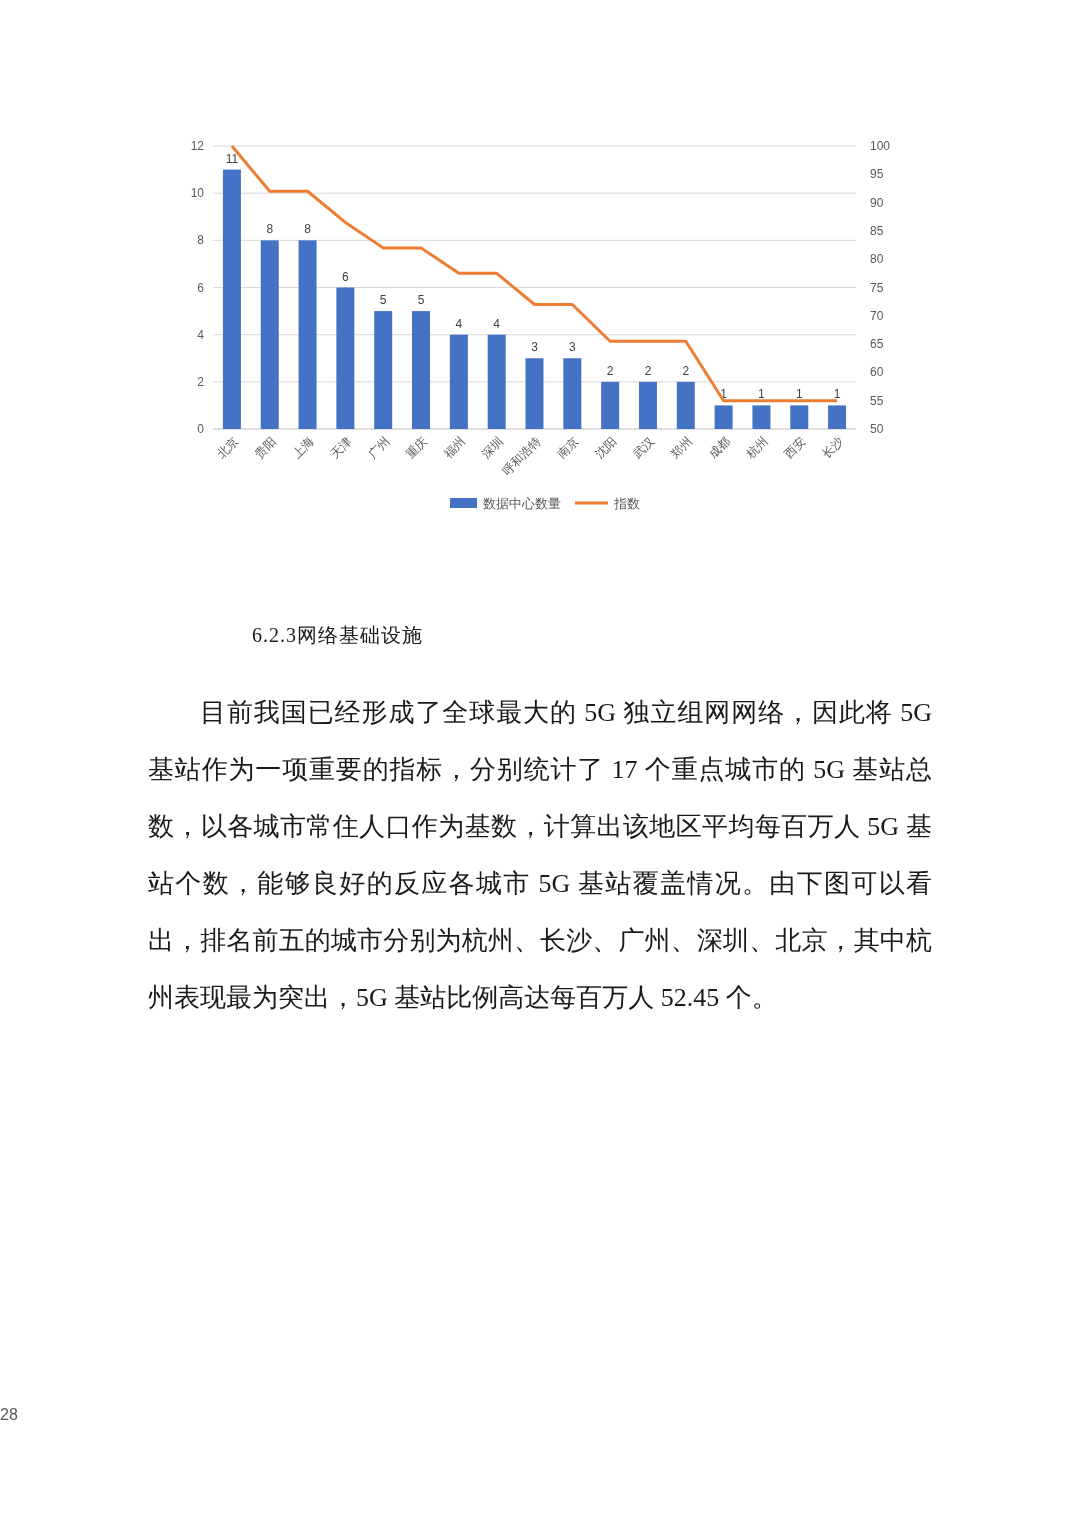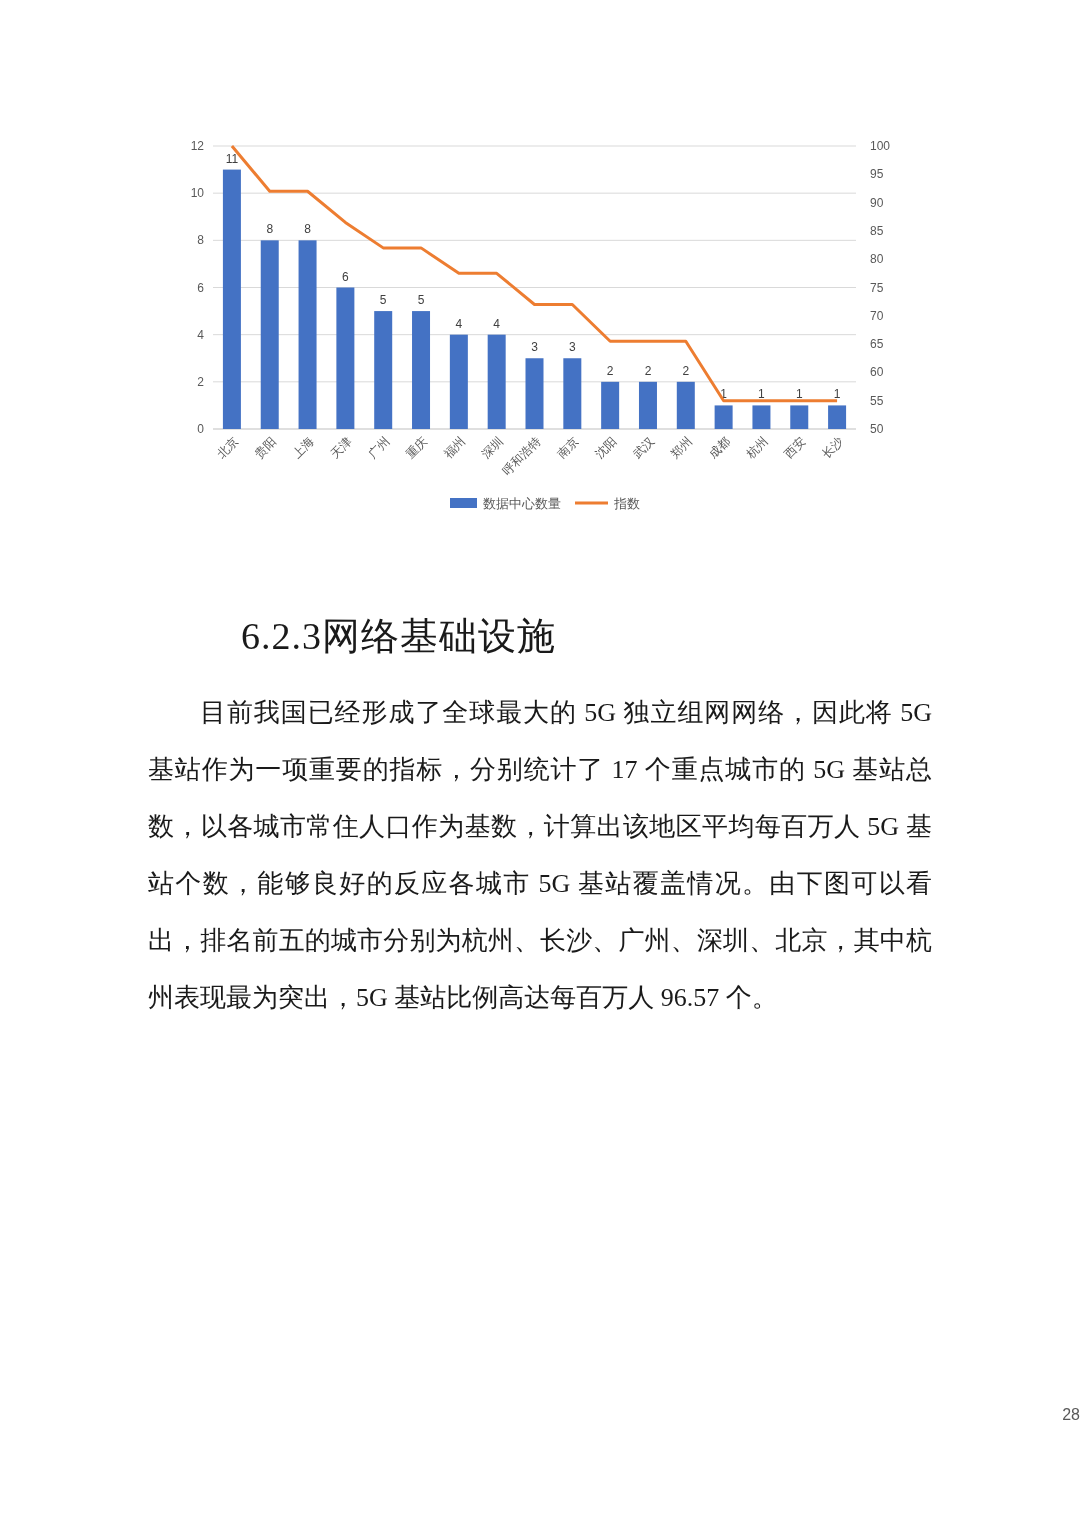--- a/index.html
+++ b/index.html
@@ -14,31 +14,31 @@
   .chart-wrap{
     position:absolute;left:178px;top:128px;width:727px;height:398px;
   }
   .chart-wrap svg{display:block;}
   .figure-caption{
     position:absolute;left:0;top:542px;width:100%;
     text-align:center;font-size:26px;letter-spacing:1px;
   }
   .section-heading{
     position:absolute;left:240px;top:610px;
-    font-size:38px;font-weight:400;margin:1px;letter-spacing:1px;
+    font-size:20px;font-weight:400;margin:12px;letter-spacing:1px;
   }
   .body-paragraph{
     position:absolute;left:148px;top:684px;width:784px;
     font-size:26px;line-height:57px;
     text-align:justify;text-justify:inter-ideograph;
     text-indent:2em;margin:0;
   }
   .page-number{
     position:absolute;left:0;top:1406px;width:100%;
-    text-align:right;font-size:16px;color:#595959;
+    text-align:left;font-size:16px;color:#595959;
     font-family:"Liberation Sans","DejaVu Sans",sans-serif;
   }
 </style>
 </head>
 <body>
 
 <div class="page">
 
   <div class="chart-wrap">
       <svg width="727" height="398">
@@ -122,17 +122,17 @@
         <rect x="272" y="370" width="27" height="10" fill="#4472C4"></rect>
         <text x="305" y="380" text-anchor="start" fill="#595959" font-size="13" font-family="Liberation Sans, DejaVu Sans, sans-serif">数据中心数量</text>
         <line x1="397" y1="375" x2="430" y2="375" stroke="#ED7D31" stroke-width="3"></line>
         <text x="436" y="380" text-anchor="start" fill="#595959" font-size="13" font-family="Liberation Sans, DejaVu Sans, sans-serif">指数</text>
       </svg>
     </div>
 
 
   <h2 class="section-heading">6.2.3网络基础设施</h2>
 
-  <p class="body-paragraph">目前我国已经形成了全球最大的 5G 独立组网网络，因此将 5G 基站作为一项重要的指标，分别统计了 17 个重点城市的 5G 基站总数，以各城市常住人口作为基数，计算出该地区平均每百万人 5G 基站个数，能够良好的反应各城市 5G 基站覆盖情况。由下图可以看出，排名前五的城市分别为杭州、长沙、广州、深圳、北京，其中杭州表现最为突出，5G 基站比例高达每百万人 96.57 个。</p>
+  <p class="body-paragraph">目前我国已经形成了全球最大的 5G 独立组网网络，因此将 5G 基站作为一项重要的指标，分别统计了 17 个重点城市的 5G 基站总数，以各城市常住人口作为基数，计算出该地区平均每百万人 5G 基站个数，能够良好的反应各城市 5G 基站覆盖情况。由下图可以看出，排名前五的城市分别为杭州、长沙、广州、深圳、北京，其中杭州表现最为突出，5G 基站比例高达每百万人 52.45 个。</p>
 
   <div class="page-number">28</div>
 
 </div>
 
 </body></html>

